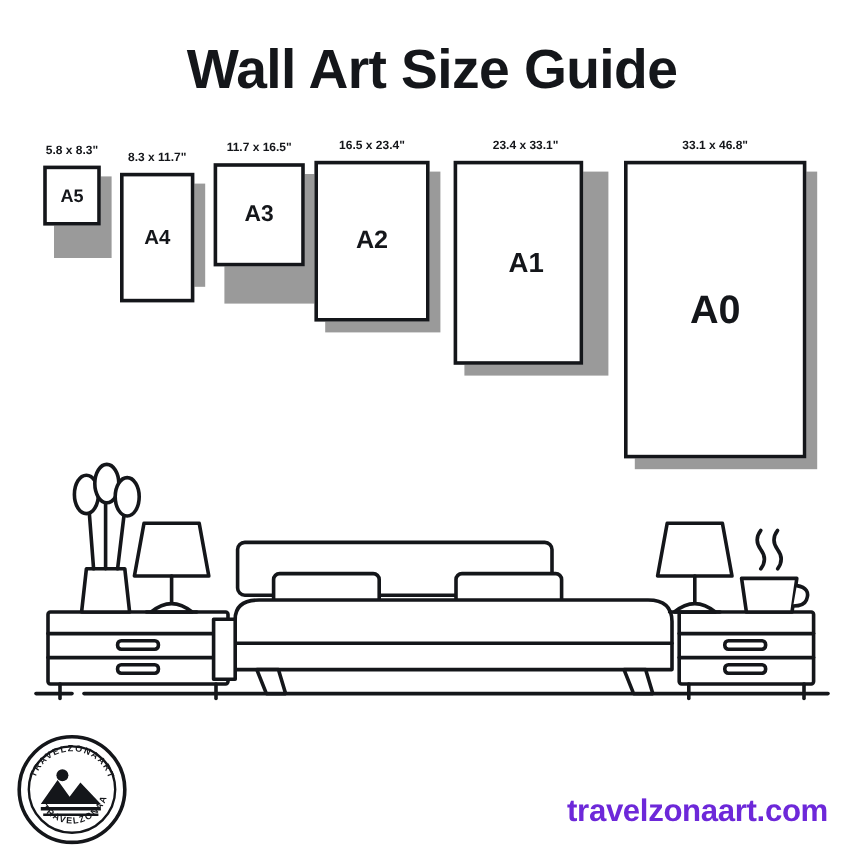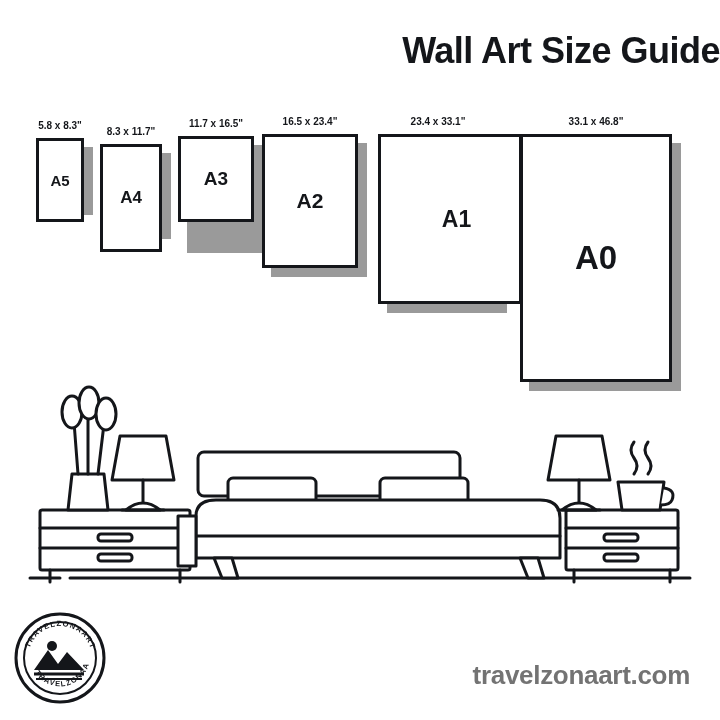--- a/index.html
+++ b/index.html
@@ -15,22 +15,22 @@
     color: #111111;
     overflow: hidden;
   }
 
   
   #page-title {
     position: absolute;
     top: 30px;
     left: 0;
     width: 720px;
-    text-align: right;
-    font-size: 36px;
+    text-align: center;
+    font-size: 46px;
     font-weight: bold;
     letter-spacing: -0.5px;
     color: #14161a;
   }
 
   
   #size-chart {
     position: absolute;
     left: 0;
     top: 0;
@@ -82,34 +82,34 @@
     top: 612px;
     width: 92px;
     height: 92px;
   }
   #brand-url {
     position: absolute;
     right: 30px;
     top: 660px;
     font-size: 26px;
     font-weight: bold;
-    color: #737373;
+    color: #6d28d9;
     letter-spacing: -0.3px;
   }
 </style>
 </head>
 <body>
 
 <div id="page-title">Wall Art Size Guide</div>
 
 <div id="size-chart">
     <div class="frame-group" style="left: 0px; top: 0px;">
       <div class="frame-dim" style="left: 16px; top: 120px; width: 88px;">5.8 x 8.3"</div>
       <div class="frame-shadow" style="left: 45px; top: 147px; width: 48px; height: 68px; background: rgb(154, 154, 154);"></div>
-      <div class="frame-box" style="left: 36px; top: 138px; width: 48px; height: 84px; border-color: rgb(20, 22, 26);">
+      <div class="frame-box" style="left: 36px; top: 138px; width: 48px; height: 50px; border-color: rgb(20, 22, 26);">
         <span class="frame-label" style="font-size: 15px;">A5</span>
       </div>
     </div>
     <div class="frame-group" style="left: 0px; top: 0px;">
       <div class="frame-dim" style="left: 80px; top: 126px; width: 102px;">8.3 x 11.7"</div>
       <div class="frame-shadow" style="left: 109px; top: 153px; width: 62px; height: 86px; background: rgb(154, 154, 154);"></div>
       <div class="frame-box" style="left: 100px; top: 144px; width: 62px; height: 108px; border-color: rgb(20, 22, 26);">
         <span class="frame-label" style="font-size: 17px;">A4</span>
       </div>
     </div>
@@ -123,21 +123,21 @@
     <div class="frame-group" style="left: 0px; top: 0px;">
       <div class="frame-dim" style="left: 242px; top: 116px; width: 136px;">16.5 x 23.4"</div>
       <div class="frame-shadow" style="left: 271px; top: 143px; width: 96px; height: 134px; background: rgb(154, 154, 154);"></div>
       <div class="frame-box" style="left: 262px; top: 134px; width: 96px; height: 134px; border-color: rgb(20, 22, 26);">
         <span class="frame-label" style="font-size: 21px;">A2</span>
       </div>
     </div>
     <div class="frame-group" style="left: 0px; top: 0px;">
       <div class="frame-dim" style="left: 358px; top: 116px; width: 160px;">23.4 x 33.1"</div>
       <div class="frame-shadow" style="left: 387px; top: 143px; width: 120px; height: 170px; background: rgb(154, 154, 154);"></div>
-      <div class="frame-box" style="left: 378px; top: 134px; width: 144px; height: 170px; border-color: rgb(20, 22, 26); padding-left: 13px;">
+      <div class="frame-box" style="left: 378px; top: 134px; width: 108px; height: 170px; border-color: rgb(20, 22, 26); padding-left: 13px;">
         <span class="frame-label" style="font-size: 23px;">A1</span>
       </div>
     </div>
     <div class="frame-group" style="left: 0px; top: 0px;">
       <div class="frame-dim" style="left: 500px; top: 116px; width: 192px;">33.1 x 46.8"</div>
       <div class="frame-shadow" style="left: 529px; top: 143px; width: 152px; height: 248px; background: rgb(154, 154, 154);"></div>
       <div class="frame-box" style="left: 520px; top: 134px; width: 152px; height: 248px; border-color: rgb(20, 22, 26);">
         <span class="frame-label" style="font-size: 33px;">A0</span>
       </div>
     </div>

